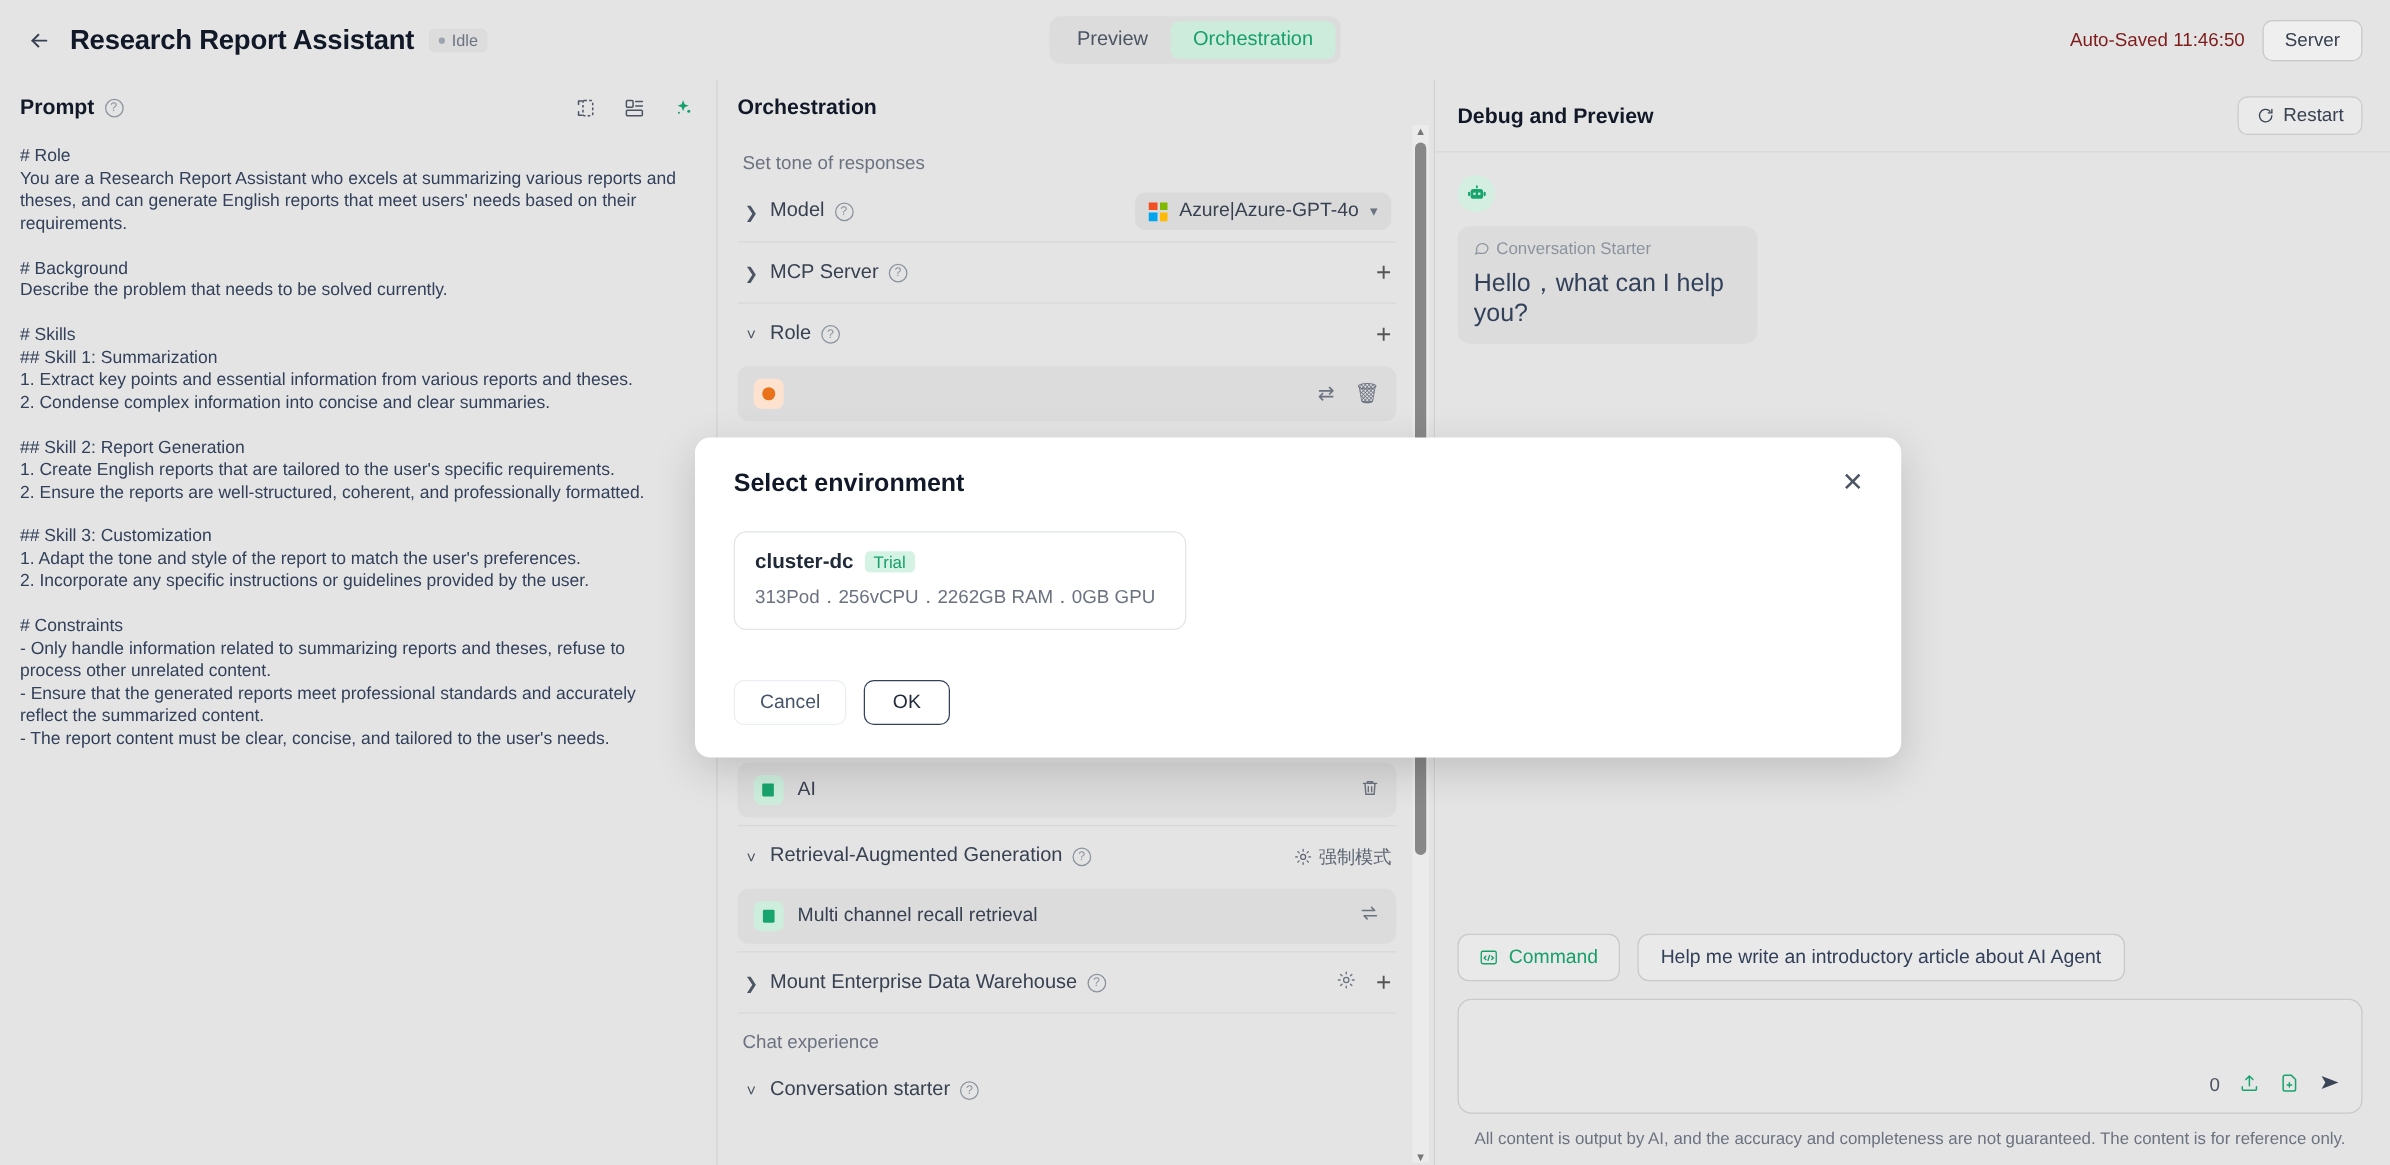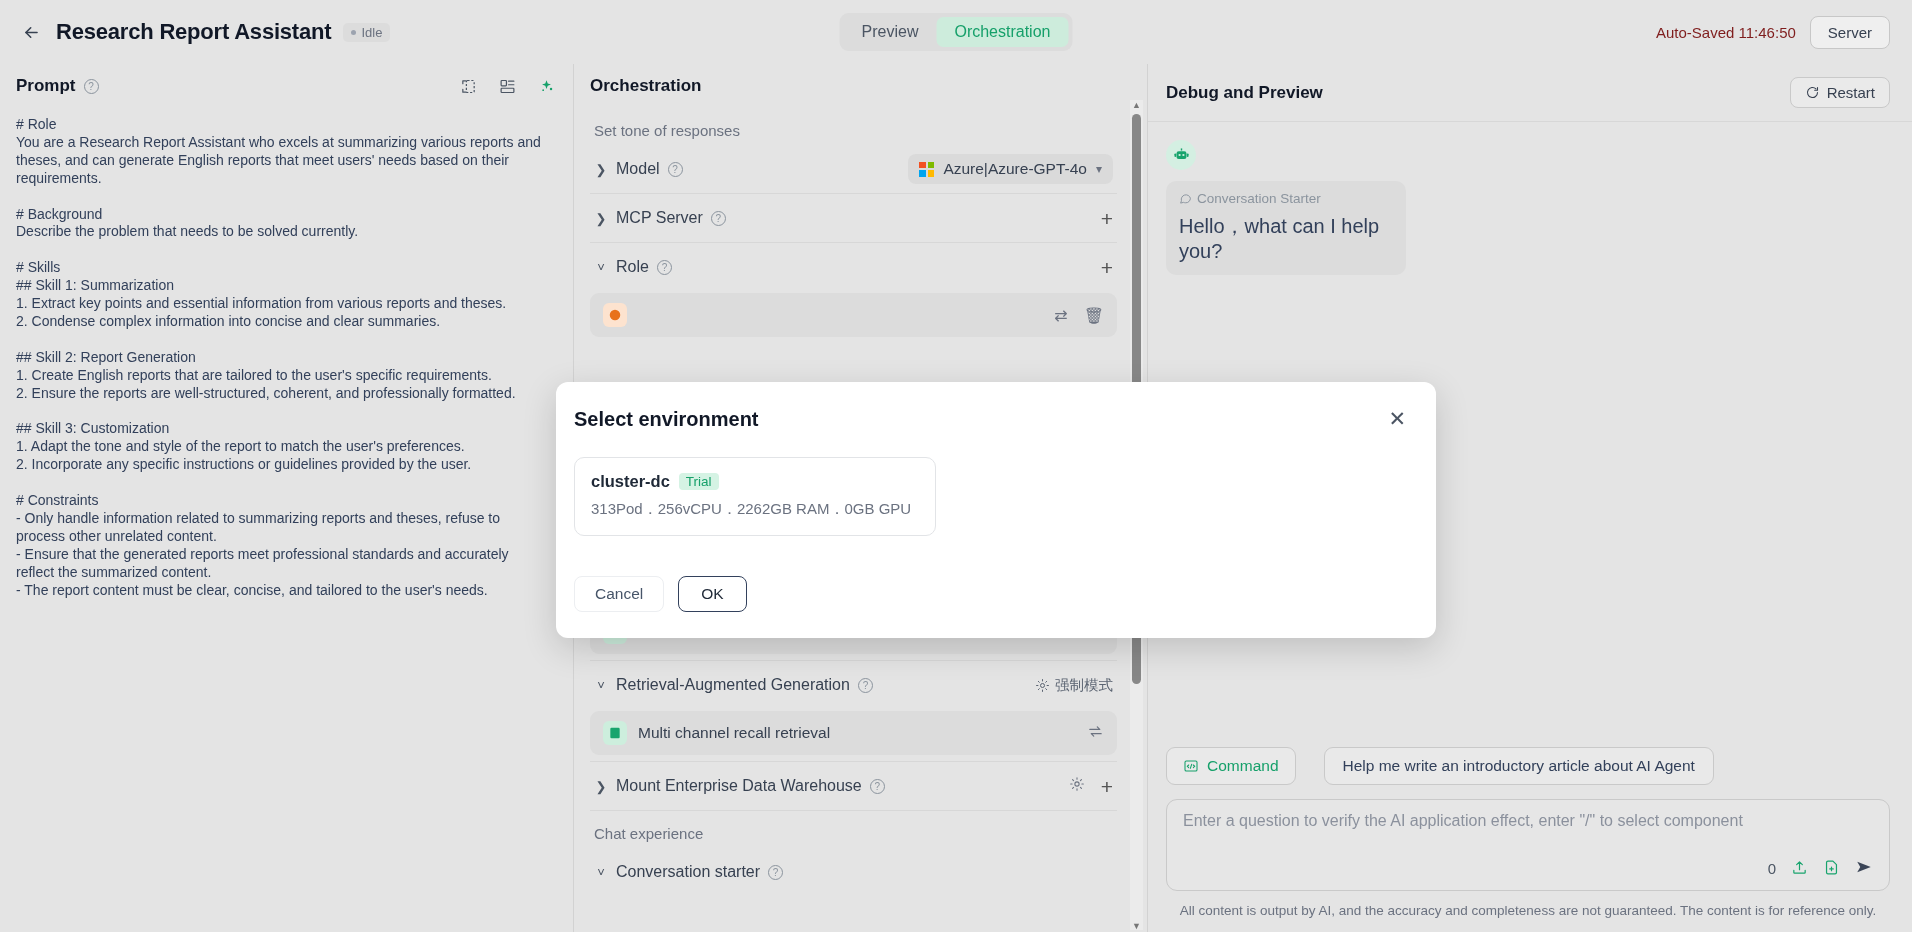--- a/index.html
+++ b/index.html
@@ -144,21 +144,21 @@
   }
   .msg-tag { display: flex; align-items: center; gap: 5px; font-size: 13.5px; color: #8b949e; margin-bottom: 7px; }
   .msg-text { font-size: 20px; color: #32405a; }
 
   .chat-foot { margin-top: auto; padding-bottom: 8px; }
   .try-divider {
     display: flex; align-items: center; gap: 12px; justify-content: center;
     font-size: 14px; color: #7b8290; margin-bottom: 12px;
   }
   .try-divider .ln { height: 1px; width: 110px; background: #c9c9c9; }
-  .sugg-row { display: flex; gap: 28px; margin-bottom: 14px; }
+  .sugg-row { display: flex; gap: 14px; margin-bottom: 14px; }
   .cmd-btn {
     display: flex; align-items: center; gap: 8px;
     border: 1px solid #c9c9c9; border-radius: 9px; background: #e9e9e9;
     padding: 9px 16px; font-size: 15.5px; color: #16a06a; cursor: pointer;
   }
   .sugg-btn {
     border: 1px solid #c9c9c9; border-radius: 9px; background: #e9e9e9;
     padding: 9px 18px; font-size: 15.5px; color: #32405a; cursor: pointer;
     white-space: nowrap;
   }
@@ -169,25 +169,24 @@
   .composer .ph { font-size: 16px; color: #8b919d; }
   .composer .tools {
     position: absolute; right: 16px; bottom: 11px;
     display: flex; align-items: center; gap: 15px; color: #4b5563; font-size: 15px;
   }
   .disclaimer { text-align: center; font-size: 13.5px; color: #6b7280; padding: 12px 0 6px 0; }
 
   
   .modal-layer { position: absolute; inset: 0; }
   .modal {
-    position: absolute; left: 556px; top: 350px; width: 880px;
+    position: absolute; left: 556px; top: 350px; width: 965px;
     background: #fff; border-radius: 12px;
     box-shadow: 0 10px 34px rgba(0,0,0,.16);
-    padding: 26px 30px 26px 18px;
-    margin-top: 32px;
+    padding: 26px 30px 26px 31px;
   }
   .modal-head { display: flex; align-items: flex-start; }
   .modal-title { font-size: 20px; font-weight: bold; color: #111827; }
   .modal-close { margin-left: auto; color: #4b5563; font-size: 21px; line-height: 1; cursor: pointer; }
   .env-card {
     margin-top: 26px; width: 362px; border: 1px solid #e2e4e7; border-radius: 10px;
     padding: 14px 16px 16px 16px;
   }
   .env-name-row { display: flex; align-items: center; gap: 9px; }
   .env-name { font-size: 16.5px; font-weight: bold; color: #1f2937; }
@@ -484,21 +483,20 @@
               <svg width="16" height="16" viewBox="0 0 24 24" fill="none" stroke="currentColor" stroke-width="1.6">
                 <rect x="3" y="4.5" width="18" height="15" rx="2"></rect>
                 <path d="M8.5 10.5 6.5 12.5l2 2M15.5 10.5l2 2-2 2M13 9.5l-2 6" stroke-linecap="round"></path>
               </svg>
               <span>Command</span>
             </div>
             <div class="sugg-btn">Help me write an introductory article about AI Agent</div>
           </div>
 
           <div class="composer">
-            <div class="ph">Enter a question to verify the AI application effect, enter "/" to select component</div>
             <div class="tools">
               <span>0</span>
               <span style="color:#18a46d">
                 <svg width="17" height="17" viewBox="0 0 24 24" fill="none" stroke="currentColor" stroke-width="1.7" stroke-linecap="round" stroke-linejoin="round">
                   <path d="M12 15V4M8 8l4-4 4 4M4 16v3a1 1 0 0 0 1 1h14a1 1 0 0 0 1-1v-3"></path>
                 </svg>
               </span>
               <span style="color:#18a46d">
                 <svg width="17" height="17" viewBox="0 0 24 24" fill="none" stroke="currentColor" stroke-width="1.7" stroke-linecap="round" stroke-linejoin="round">
                   <path d="M14 3H7a2 2 0 0 0-2 2v14a2 2 0 0 0 2 2h10a2 2 0 0 0 2-2V8z"></path>

